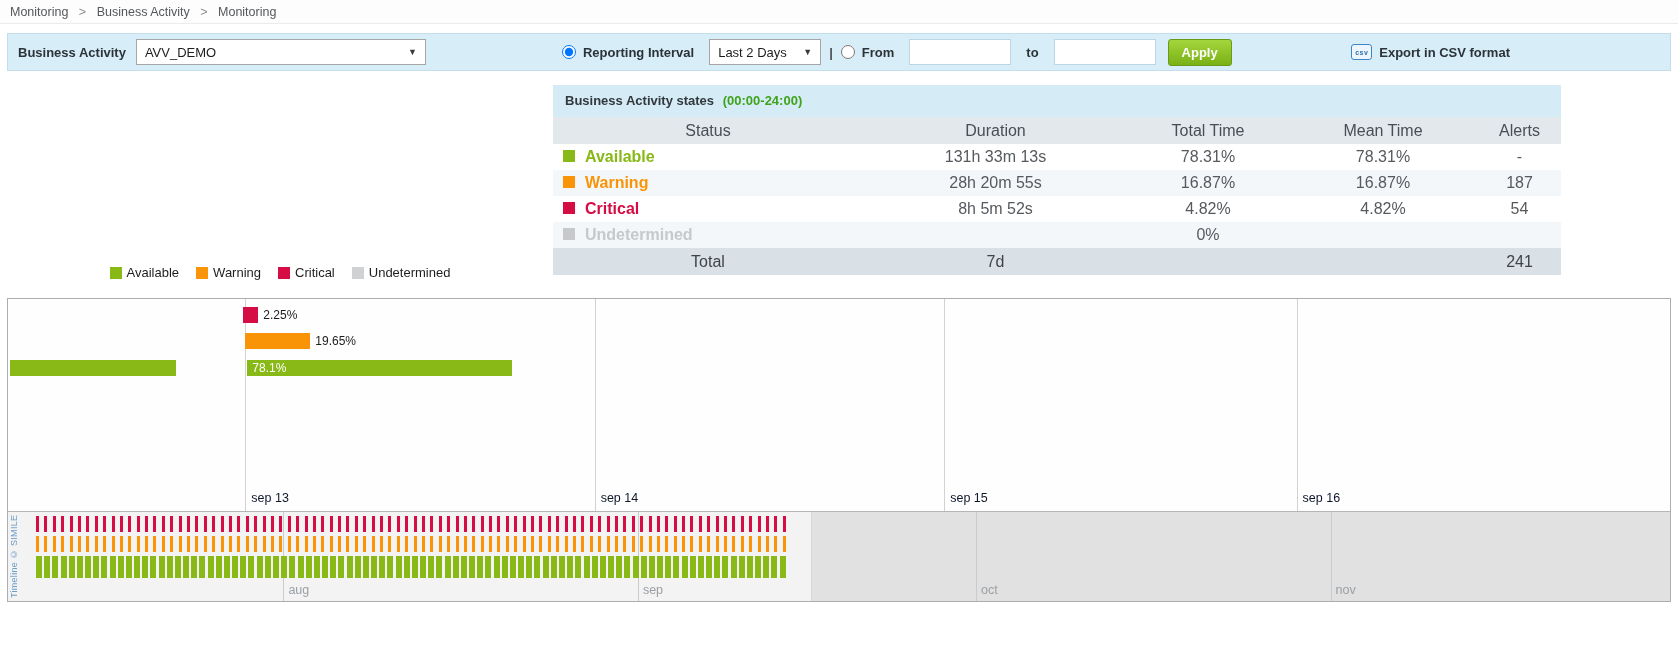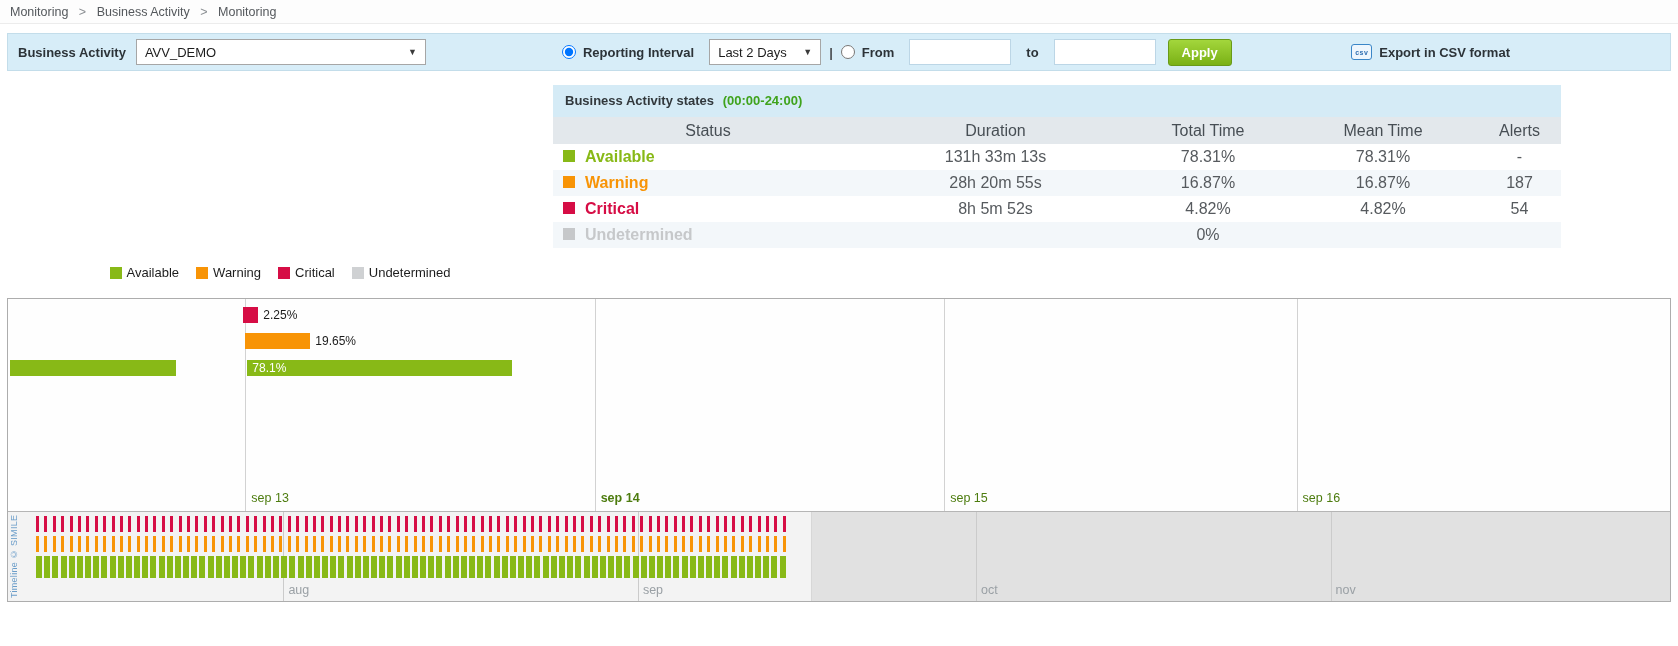--- a/index.html
+++ b/index.html
@@ -48,21 +48,21 @@
   td{height:26px;text-align:center}
   tr.alt{background:#f3f7fa}
   td.status-cell{text-align:left;padding-left:10px}
   .status-name{font-weight:bold;margin-left:5px}
   tr.total-row td{background:#d9e0e6;color:#3e444a;height:27px}
 
   
   .timeline{margin:6px 7px 0;position:relative;border:1px solid #adadad;height:304px;background:#fff}
   .tl-main{position:relative;height:213px;background:#fefefe;border-bottom:1px solid #b5b5b5;overflow:hidden}
   .grid-v{position:absolute;top:0;bottom:0;width:1px;background:#d2d2d2}
-  .date-label{position:absolute;bottom:6px;font-size:12.5px;color:#4d7c0f}
+  .date-label{position:absolute;bottom:6px;font-size:12.5px;color:#0f172a}
   .tl-bar{position:absolute;height:16px}
   .tl-bar-label{position:absolute;font-size:12px;color:#1c1c1c;white-space:nowrap}
   .tl-overview{position:relative;height:89px;background:#e1e1e1;overflow:hidden}
   .ov-highlight{position:absolute;left:0;top:0;bottom:0;width:48.4%;background:#f3f3f3;border-right:1px solid #d7d7d7}
   .month-label{position:absolute;bottom:4px;font-size:12.5px;color:#9aa0a5}
   .tick-row{position:absolute;left:28px;width:750px;display:flex;justify-content:space-between}
   .tick-row div{flex:none}
   .credit{position:absolute;left:1px;top:2px;height:84px;writing-mode:vertical-rl;transform:rotate(180deg);font-size:9px;color:#6b9dc9;letter-spacing:.3px}
 </style>
 </head>
@@ -176,31 +176,38 @@
           <td>4.82%</td>
           <td>54</td>
         </tr>
         <tr class="alt">
           <td class="status-cell"><span class="swatch" style="background: rgb(198, 200, 202);"></span><span class="status-name" style="color: rgb(198, 200, 202);">Undetermined</span></td>
           <td></td>
           <td>0%</td>
           <td></td>
           <td></td>
         </tr>
+        <tr class="total-row">
+          <td>Total</td>
+          <td>7d</td>
+          <td></td>
+          <td></td>
+          <td>241</td>
+        </tr>
       </tbody>
     </table>
   </div>
 </div>
 
 <div class="timeline">
   <div class="tl-main">
       <div class="grid-v" style="left: 14.28%;"></div>
       <div class="date-label" style="left: calc(14.28% + 6px);">sep 13</div>
       <div class="grid-v" style="left: 35.3%;"></div>
-      <div class="date-label" style="left: calc(35.3% + 6px); font-weight: bold;">sep 14</div>
+      <div class="date-label" style="left: calc(35.3% + 6px);">sep 14</div>
       <div class="grid-v" style="left: 56.33%;"></div>
       <div class="date-label" style="left: calc(56.33% + 6px);">sep 15</div>
       <div class="grid-v" style="left: 77.53%;"></div>
       <div class="date-label" style="left: calc(77.53% + 6px);">sep 16</div>
       <div class="tl-bar" style="left: 14.16%; width: 15px; top: 8px; background: rgb(214, 13, 69);"></div>
       <div class="tl-bar-label" style="left: calc(14.16% + 20px); top: 9px; color: rgb(28, 28, 28);">2.25%</div>
       <div class="tl-bar" style="left: 14.28%; width: 65px; top: 34px; background: rgb(248, 148, 6);"></div>
       <div class="tl-bar-label" style="left: calc(14.28% + 70px); top: 35px; color: rgb(28, 28, 28);">19.65%</div>
       <div class="tl-bar" style="left: 2px; width: 166px; top: 61px; background: rgb(136, 185, 23);"></div>
       <div class="tl-bar" style="left: 14.4%; width: 265px; top: 61px; background: rgb(136, 185, 23);"></div>

